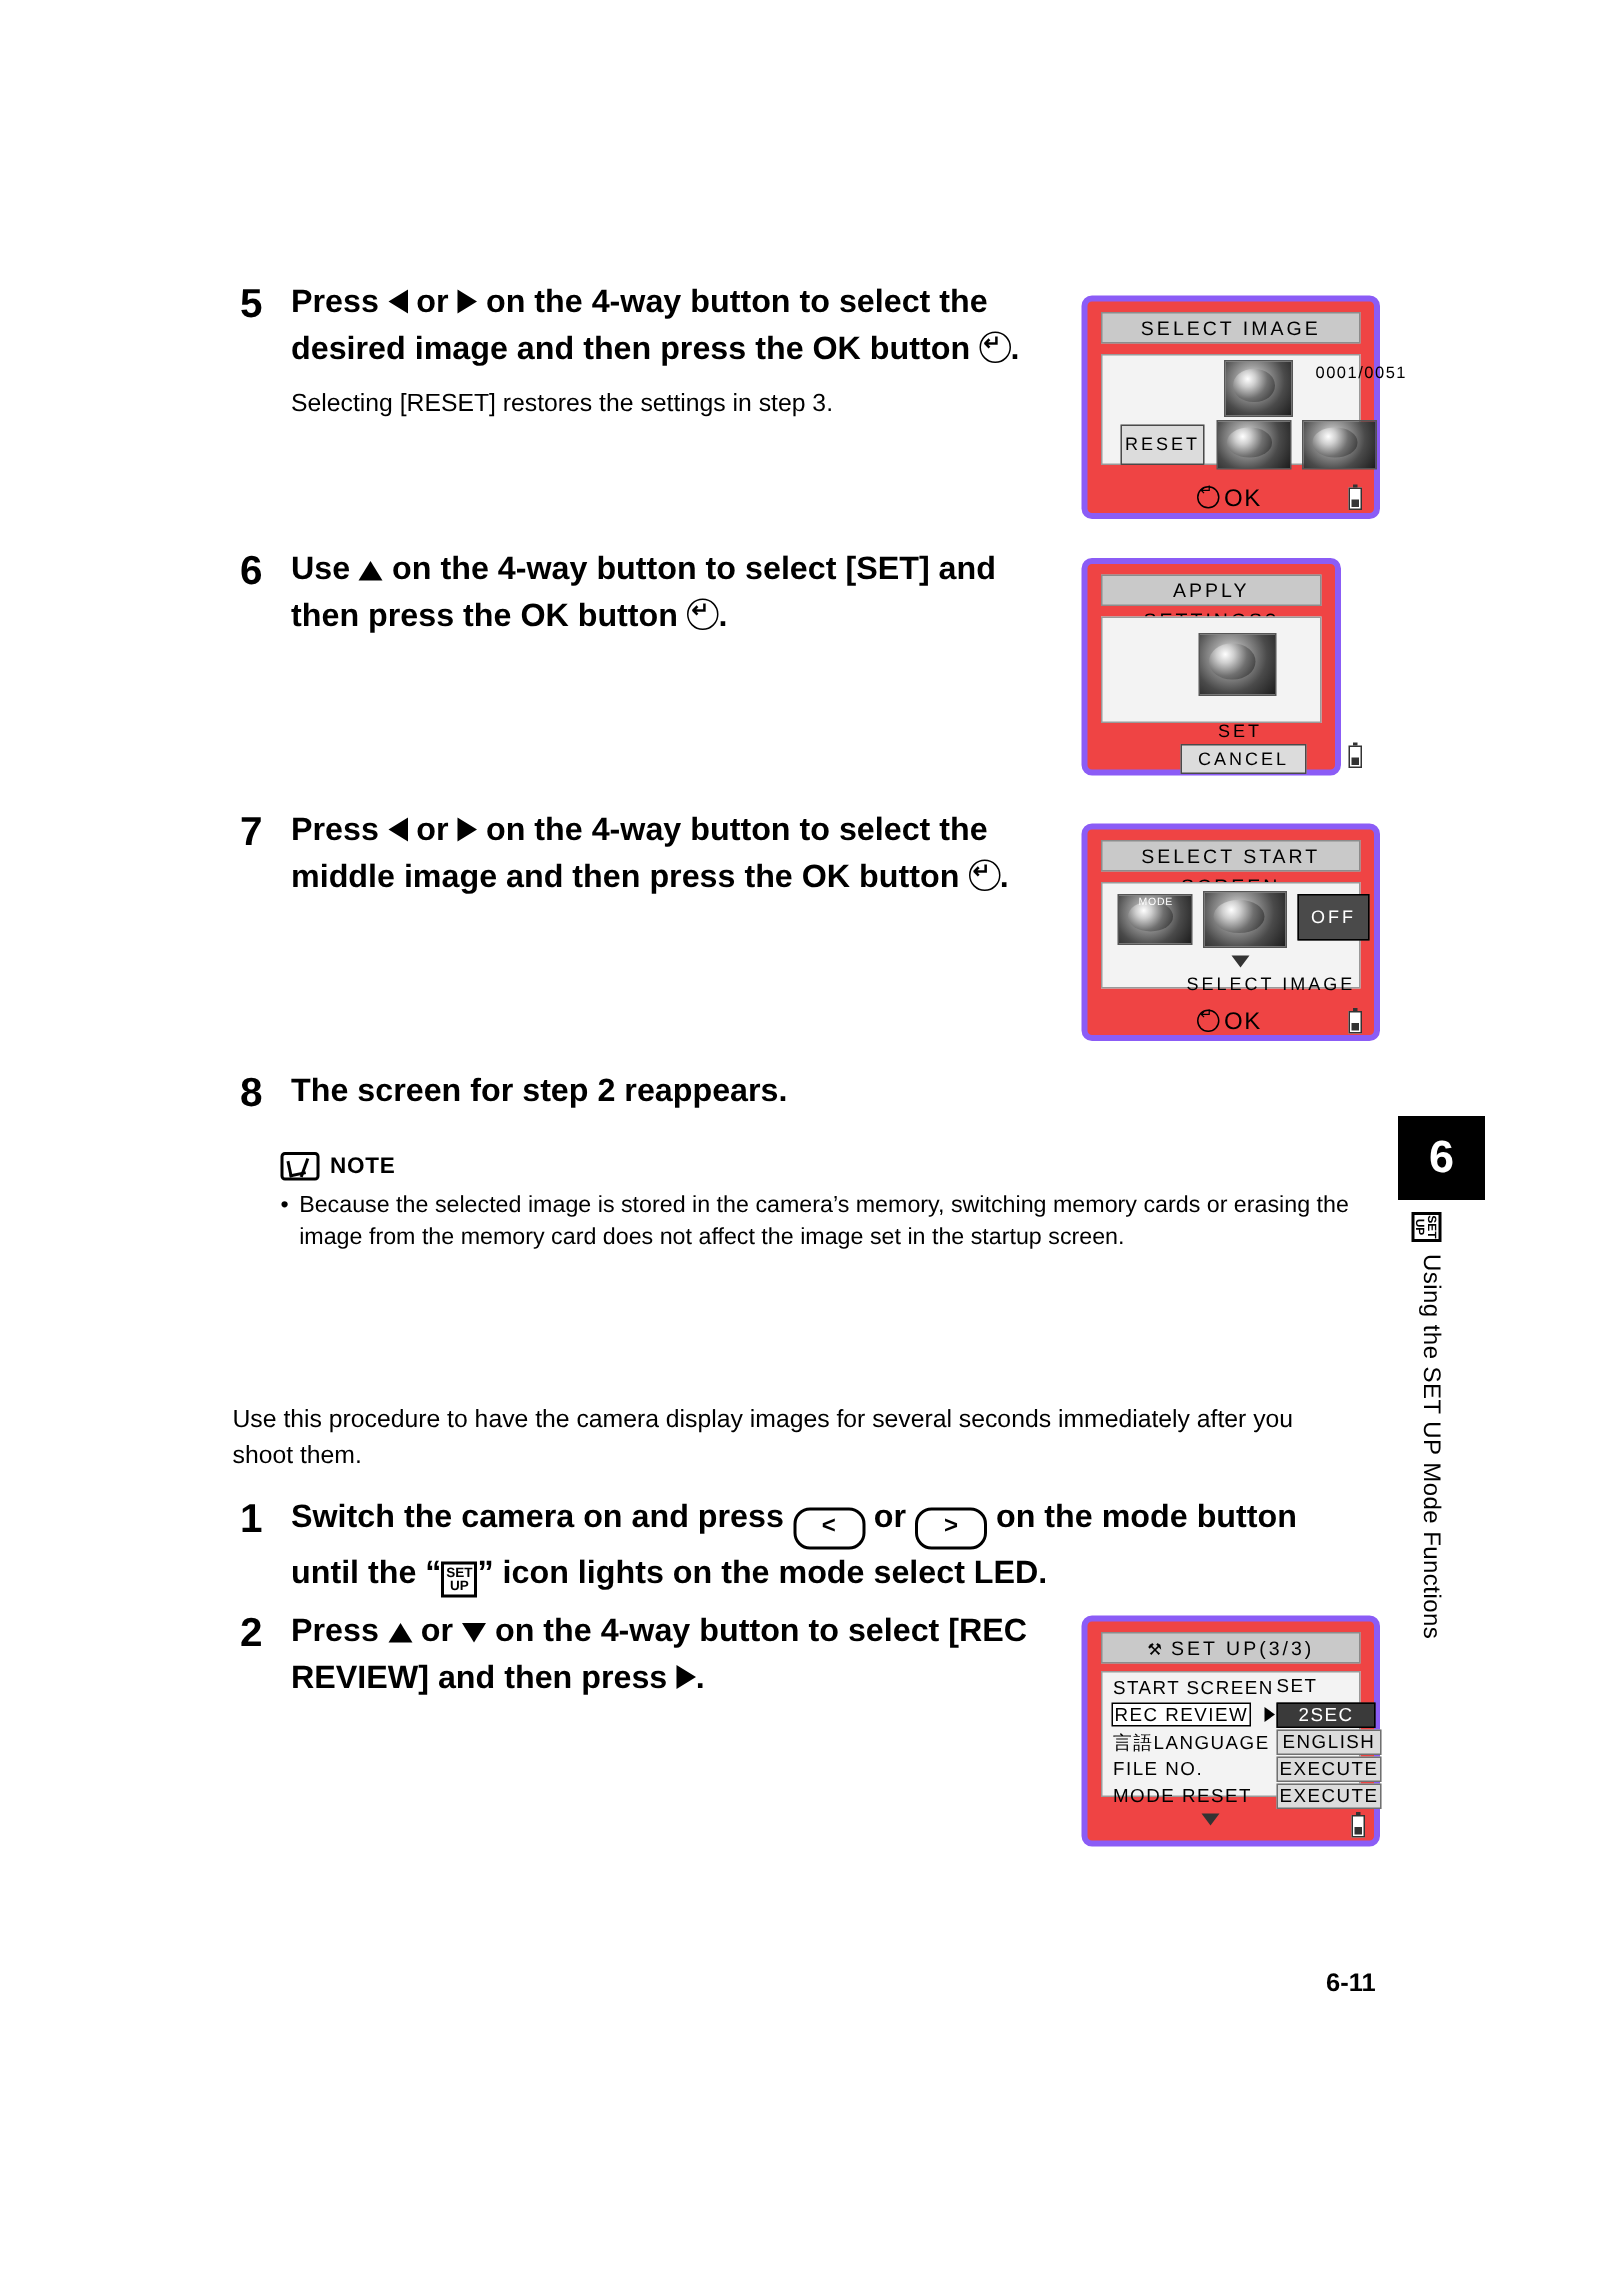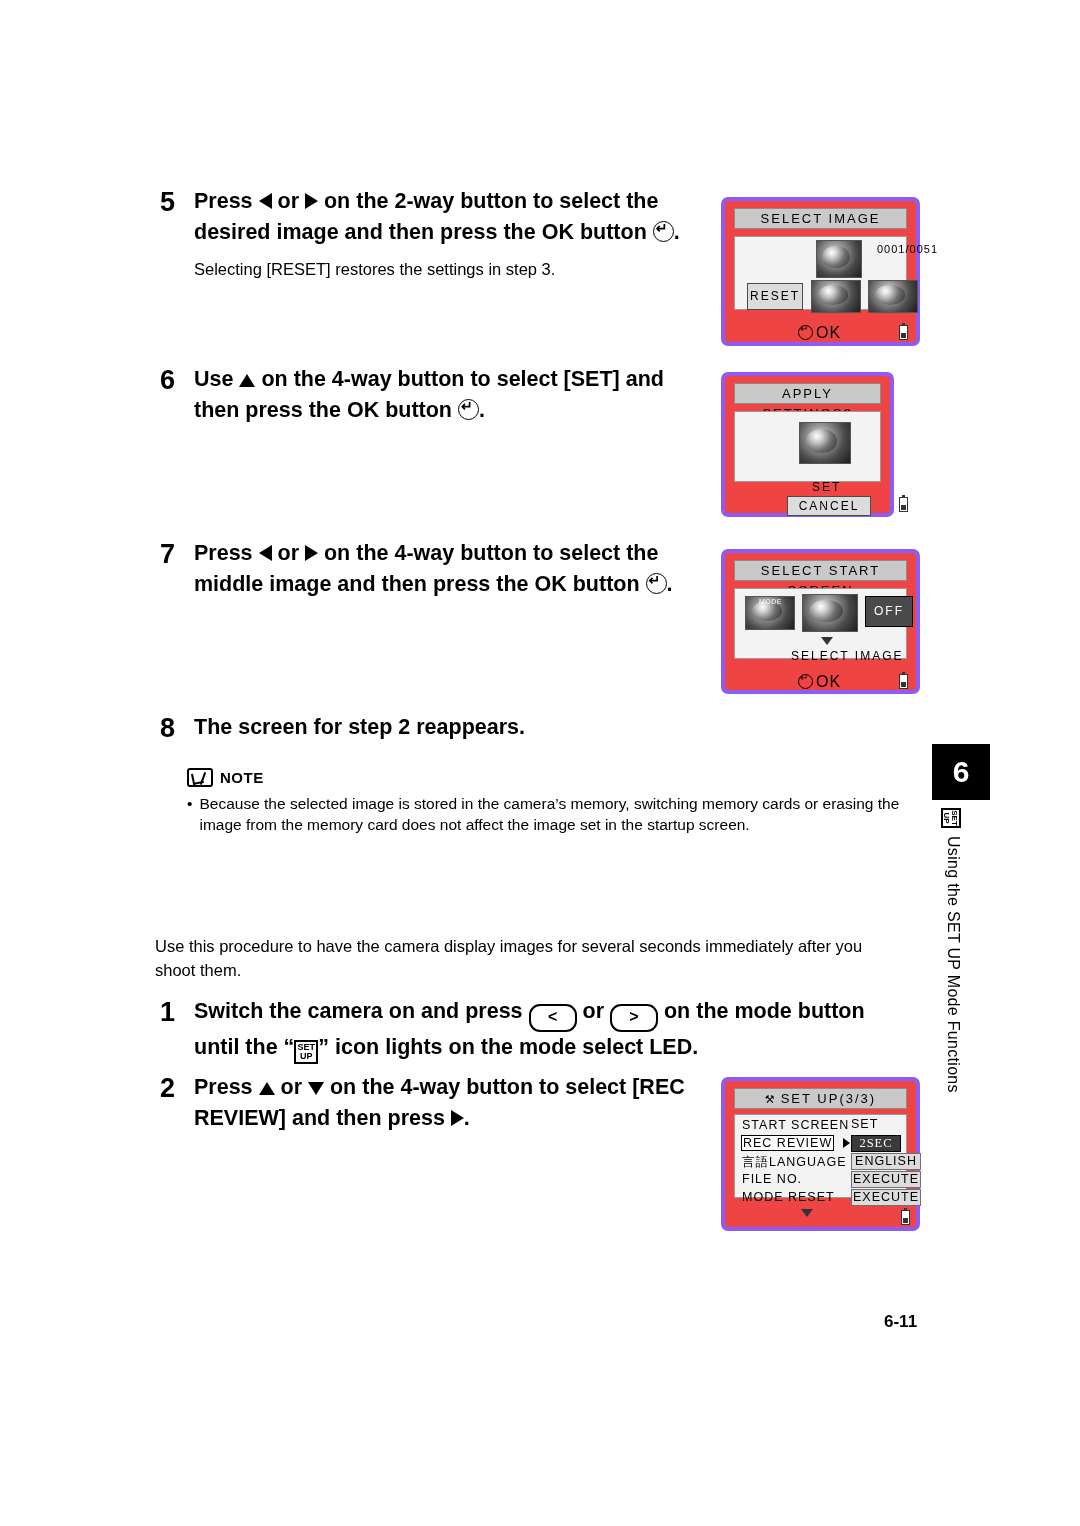--- a/index.html
+++ b/index.html
@@ -366,21 +366,21 @@
   }
 </style>
 </head>
 <body>
 
 <div class="page">
 
   <div class="step" style="left:160px; top:186px; width:540px;">
     <div class="step-num">5</div>
     <div class="step-body">
-      <span>Press </span><span class="tri tri-l"></span><span> or </span><span class="tri tri-r"></span><span> on the 2-way button to select the desired image and then press the OK button </span><span class="okbtn"></span><span>.</span>
+      <span>Press </span><span class="tri tri-l"></span><span> or </span><span class="tri tri-r"></span><span> on the 4-way button to select the desired image and then press the OK button </span><span class="okbtn"></span><span>.</span>
       <div class="step-sub">Selecting [RESET] restores the settings in step 3.</div>
     </div>
   </div>
 
   <div class="lcd" style="left:721px; top:197px; width:199px; height:149px;">
     <div class="lcd-title">SELECT IMAGE</div>
     <div class="lcd-inner" style="left:9px; top:35px; right:9px; bottom:32px;"></div>
     <div class="thumb" style="left:91px; top:39px; width:46px; height:38px;"></div>
     <div class="lcd-txt" style="left:142px; top:42px; font-size:11px; letter-spacing:1px;">0001/0051</div>
     <div class="lcd-btn" style="left:22px; top:82px; width:56px; height:27px; line-height:25px;">RESET</div>
@@ -464,21 +464,21 @@
     <div class="lcd-title">
       <span style="display:inline-block; margin-right:4px; font-size:11px;">⚒</span><span>SET UP(3/3)</span>
     </div>
     <div class="lcd-inner" style="left:9px; top:33px; right:9px; bottom:29px;"></div>
 
     <div class="menu-row" style="left:17px; top:37px;">START SCREEN</div>
     <div class="menu-val" style="left:126px; top:36px; width:70px; height:17px; line-height:15px; background:transparent; border:none; text-align:left;">SET</div>
 
     <div class="menu-row menu-label-sel" style="left:16px; top:54px;">REC REVIEW</div>
     <div style="position:absolute; left:118px; top:57px; width:0;height:0;border-top:5px solid transparent;border-bottom:5px solid transparent;border-left:7px solid #000;"></div>
-    <div class="menu-val sel" style="left:126px; top:54px; width:50px; height:17px; line-height:15px;font-family:Liberation Serif, serif;">2SEC</div>
+    <div class="menu-val sel" style="left:126px; top:54px; width:66px; height:17px; line-height:15px;">2SEC</div>
 
     <div class="menu-row" style="left:17px; top:73px;">言語LANGUAGE</div>
     <div class="menu-val" style="left:126px; top:72px; width:70px; height:17px; line-height:15px;">ENGLISH</div>
 
     <div class="menu-row" style="left:17px; top:91px;">FILE NO.</div>
     <div class="menu-val" style="left:126px; top:90px; width:70px; height:17px; line-height:15px;">EXECUTE</div>
 
     <div class="menu-row" style="left:17px; top:109px;">MODE RESET</div>
     <div class="menu-val" style="left:126px; top:108px; width:70px; height:17px; line-height:15px;">EXECUTE</div>
 

